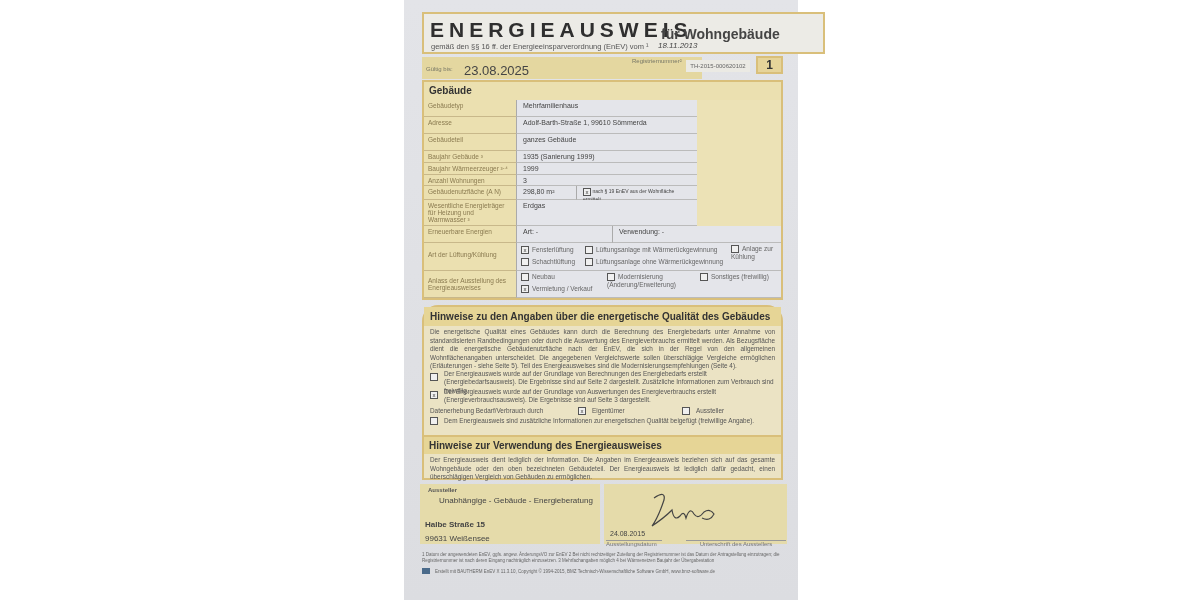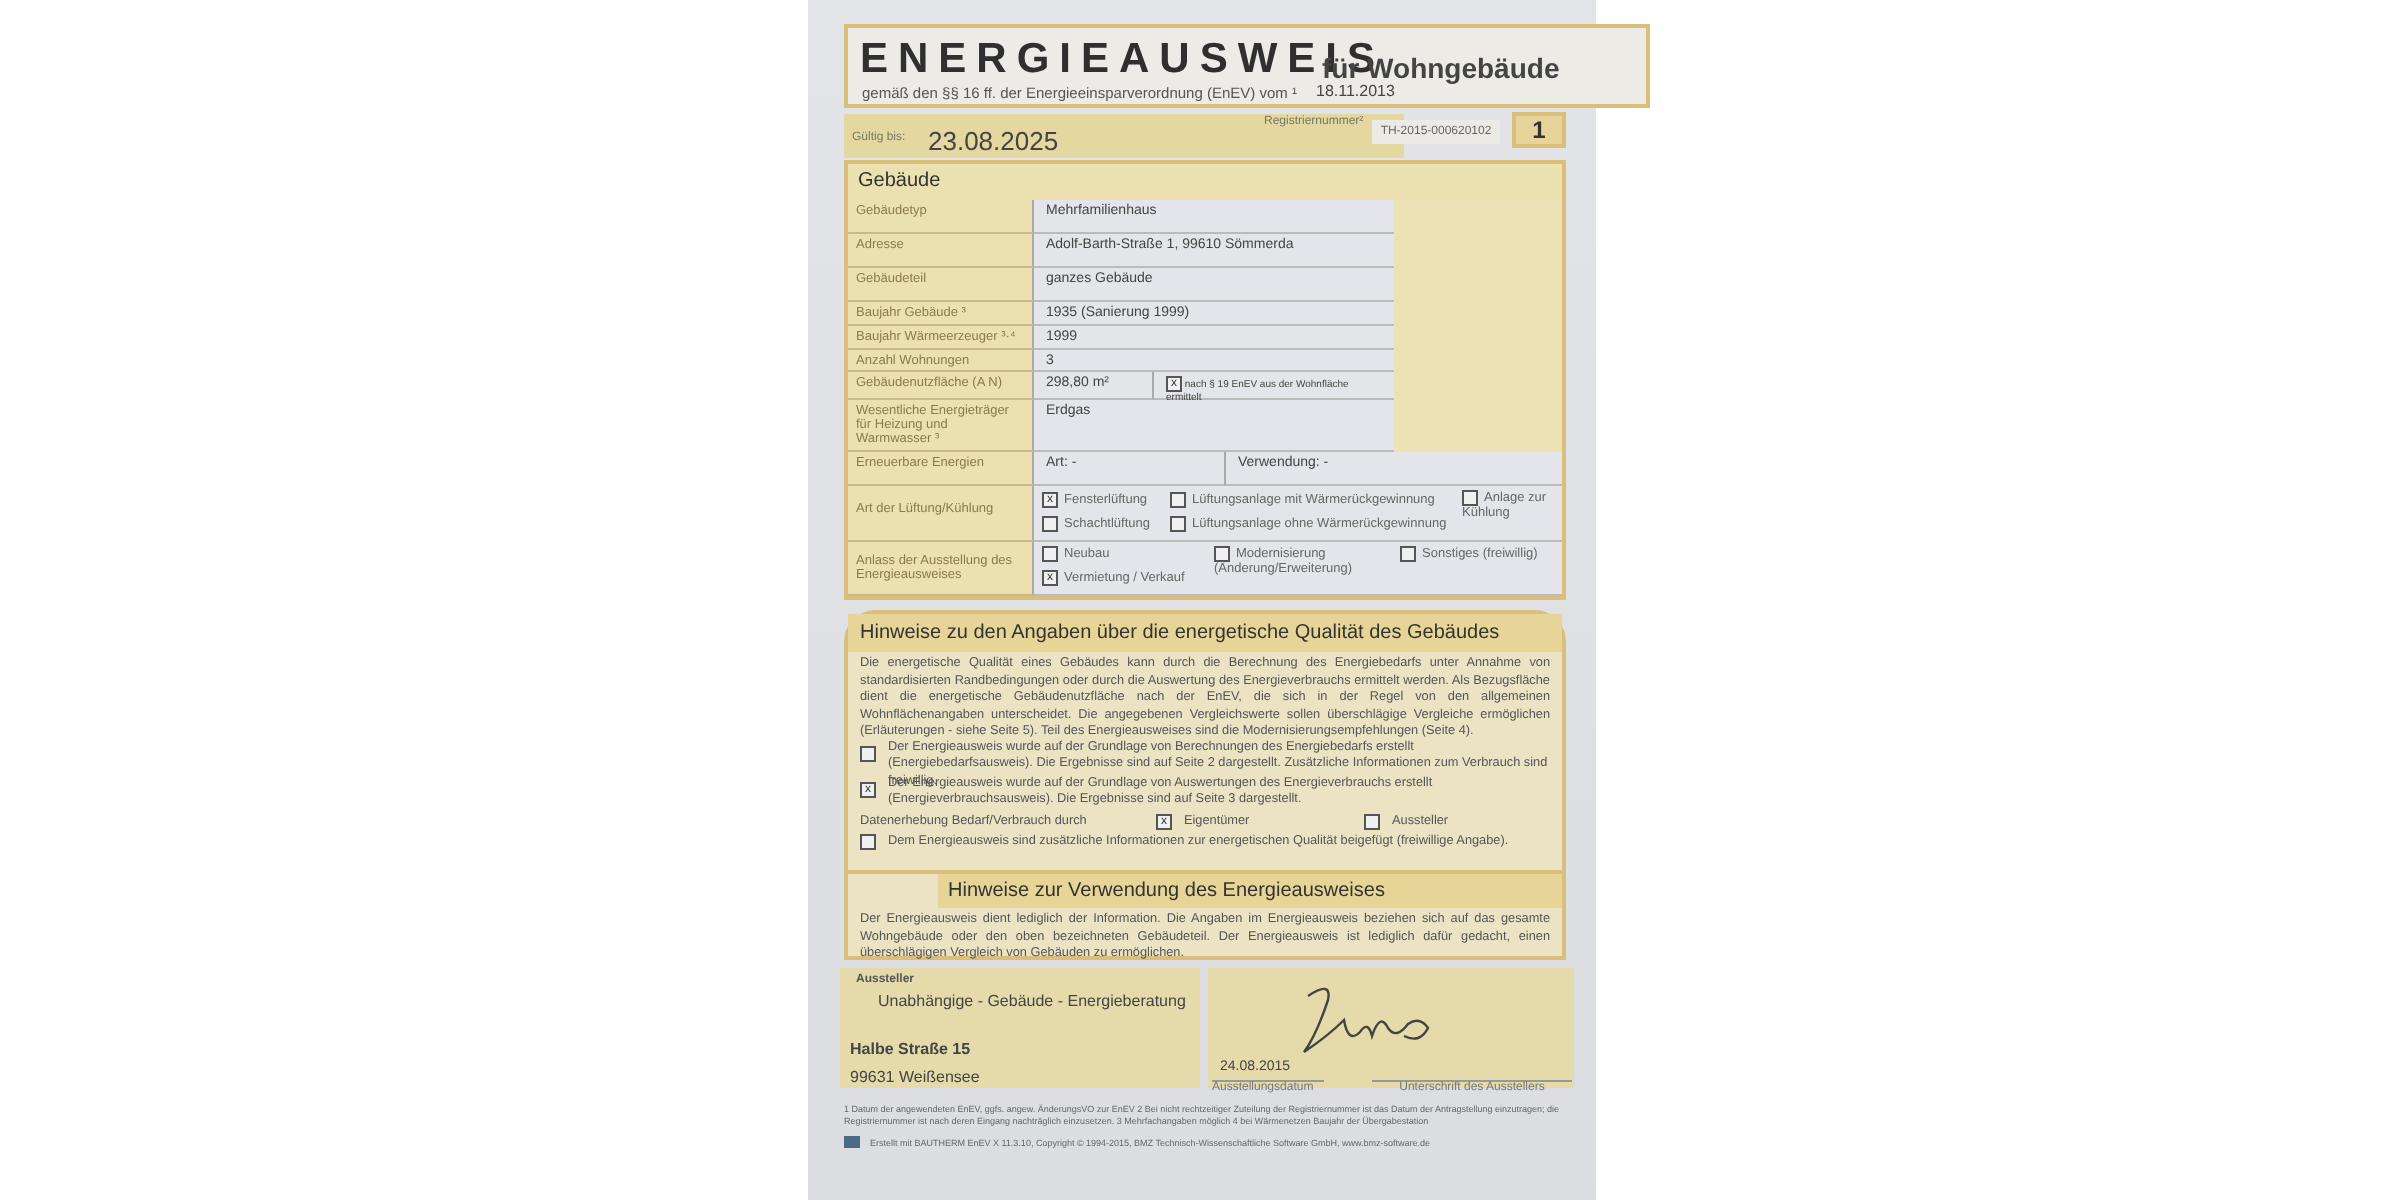--- a/index.html
+++ b/index.html
@@ -19,21 +19,21 @@
   .hdr-title {
     position: absolute; left: 6px; top: 4px; font-size: 21px; font-weight: bold;
     letter-spacing: 5px; color: #2f2f2f;
   }
   .hdr-sub {
     position: absolute; left: 237px; top: 12px; font-size: 14px; font-weight: bold; color: #444;
   }
   .hdr-law {
     position: absolute; left: 7px; top: 28px; font-size: 7.5px; color: #555;
   }
-  .hdr-date { position: absolute; left: 234px; top: 27px; font-size: 8px; color: #444; }
+  .hdr-date { position: absolute; left: 234px; top: 27px; font-size: 8px; color: #444; font-style: italic; }
 
   .valid-row {
     position: absolute; left: 422px; top: 57px; width: 280px; height: 22px;
     background: #e4d7a0;
   }
   .valid-label { position: absolute; left: 4px; top: 9px; font-size: 6px; color: #776; }
   .valid-value { position: absolute; left: 42px; top: 6px; font-size: 13px; color: #444; }
   .reg-label { position: absolute; left: 632px; top: 58px; font-size: 6px; color: #776; }
   .reg-value {
     position: absolute; left: 686px; top: 60px; width: 64px; height: 12px;
@@ -43,21 +43,21 @@
     position: absolute; left: 756px; top: 56px; width: 27px; height: 18px;
     background: #e6d49a; border: 2px solid #d9bf7a; font-size: 12px; font-weight: bold;
     text-align: center; line-height: 14px; color: #333;
   }
 
   
   .sec {
     position: absolute; left: 422px; width: 361px; border: 2px solid #d9bf7a; background: #ebe0b0;
   }
   .sec-gebaeude { top: 80px; height: 220px; }
-  .sec-title { font-size: 10px; font-weight: normal; color: #333; padding: 3px 5px; }
+  .sec-title { font-size: 10px; font-weight: bold; color: #333; padding: 3px 5px; }
   .photo-box {
     position: absolute; right: 0; top: 18px; width: 84px; height: 126px; background: #ece2b6;
   }
   .row { position: absolute; left: 0; display: flex; }
   .row .lbl {
     width: 92px; font-size: 6.5px; color: #8a7a50; padding: 2px 4px;
     background: #ebe0b0; border-bottom: 1px solid #c8b88a;
   }
   .row .val {
     font-size: 7px; color: #444; padding: 2px 6px; background: #e4e5ea;
@@ -71,21 +71,21 @@
   .opt .chk { margin-right: 3px; }
 
   
   .sec-hinweise { top: 305px; height: 160px; background: #ebe3c4; border-radius: 16px; }
   .sec-hinweise .sec-title { font-size: 10px; padding: 4px 6px; background: #e6d596; }
   .para { font-size: 6.4px; color: #555; line-height: 8.6px; padding: 2px 6px; text-align: justify; }
   .check-para { position: absolute; left: 6px; font-size: 6.4px; color: #555; line-height: 8.4px; display: flex; }
   .check-para .chk { margin-right: 6px; margin-top: 3px; flex: none; }
 
   .sec-verwendung { top: 435px; height: 45px; background: #ebe3c4; }
-  .sec-verwendung .sec-title { font-size: 10px; padding: 3px 5px; background: #e6d596; margin-left: 45px; }
+  .sec-verwendung .sec-title { font-size: 10px; padding: 3px 5px; background: #e6d596; }
 
   
   .aus-left {
     position: absolute; left: 420px; top: 484px; width: 180px; height: 60px; background: #e5dbaa;
   }
   .aus-right {
     position: absolute; left: 604px; top: 484px; width: 183px; height: 60px; background: #e5dbaa;
   }
   .aus-hdr { position: absolute; left: 8px; top: 3px; font-size: 6px; font-weight: bold; color: #555; }
   .aus-name { position: absolute; left: 19px; top: 12px; font-size: 8px; color: #444; }

